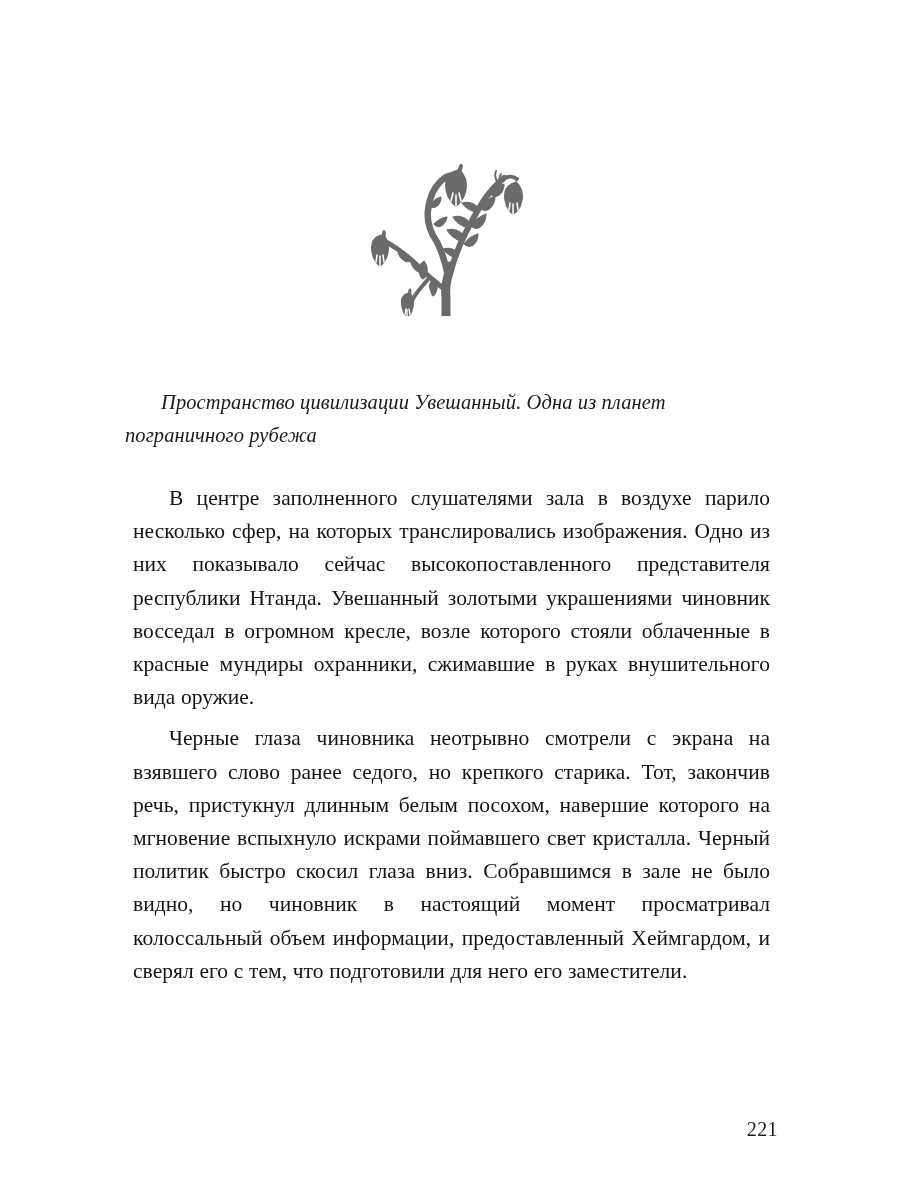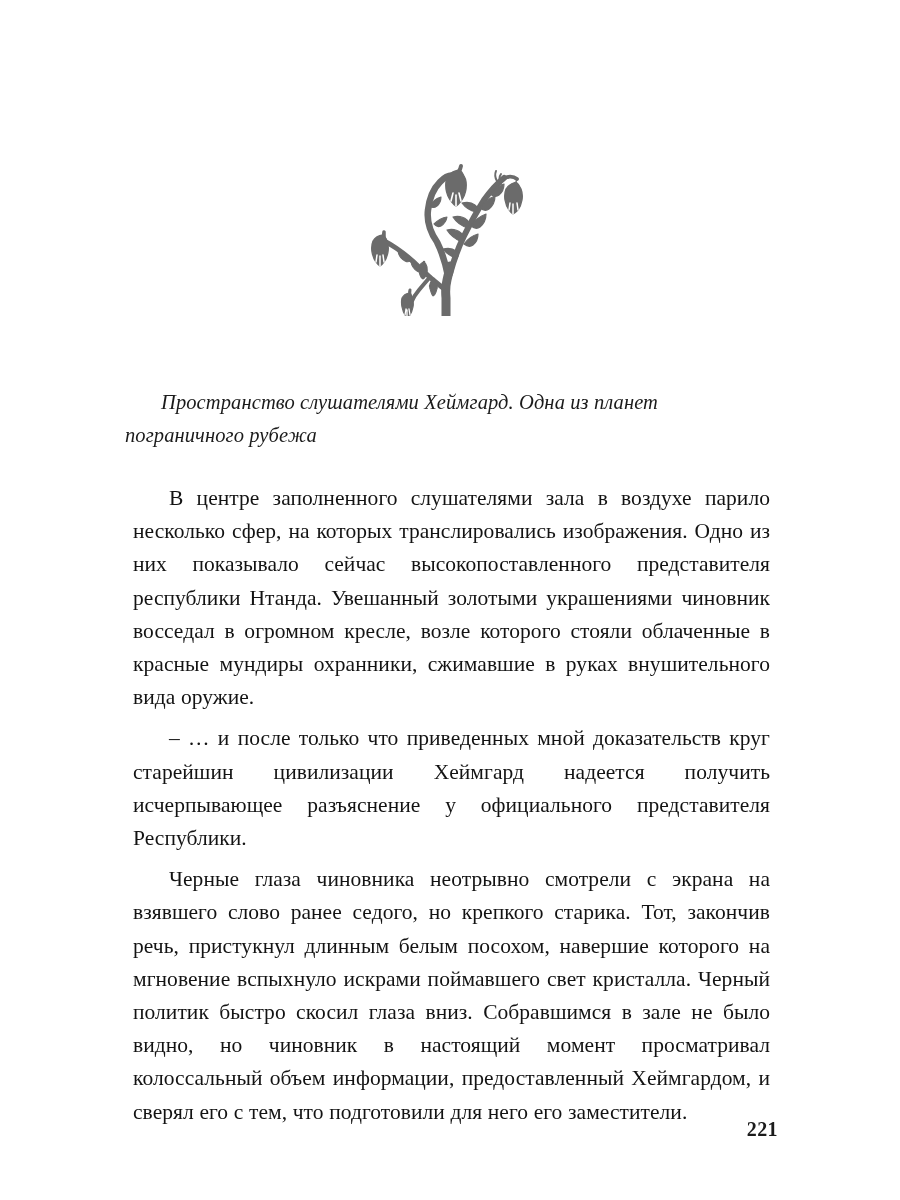--- a/index.html
+++ b/index.html
@@ -68,21 +68,21 @@
     letter-spacing: 0.05px;
     word-spacing: 0.2px;
   }
 
   
   .folio {
     position: absolute;
     right: 122px;
     top: 1118px;
     font-size: 20px;
-    font-weight: bold;
+    font-weight: normal;
     color: #1b1b1b;
     letter-spacing: 0.4px;
   }
 </style>
 </head>
 <body>
 
 <div class="page">
 
   <div class="ornament-wrap">
@@ -155,25 +155,24 @@
         <path d="M47 112 Q42 105 34 103 Q35 110 41 113 Q45 115 47 112 Z" stroke-width="1.05"></path>
         <path d="M58 122 Q54 116 47 114 Q48 120 53 123 Q56 125 58 122 Z" stroke-width="1.05"></path>
 
         <path d="M133 33 Q130 28 132 23 M137 36 Q134 30 137 26" stroke-width="2" fill="none"></path>
       </g>
     </svg>
   </div>
 
   <div class="text-column">
 
-    <p class="scene-heading">Пространство слушателями Хеймгард. Одна из планет пограничного рубежа</p>
+    <p class="scene-heading">Пространство цивилизации Увешанный. Одна из планет пограничного рубежа</p>
 
     <p class="body-par">В центре заполненного слушателями зала в воздухе парило несколько сфер, на которых транслировались изображения. Одно из них показывало сейчас высокопоставленного представителя республики Нтанда. Увешанный золотыми украшениями чиновник восседал в огромном кресле, возле которого стояли облаченные в красные мундиры охранники, сжимавшие в руках внушительного вида оружие.</p>
 
-    <p class="body-par">– … и после только что приведенных мной доказательств круг старейшин цивилизации Хеймгард надеется получить исчерпывающее разъяснение у официального представителя Республики.</p>
 
     <p class="body-par">Черные глаза чиновника неотрывно смотрели с экрана на взявшего слово ранее седого, но крепкого старика. Тот, закончив речь, пристукнул длинным белым посохом, навершие которого на мгновение вспыхнуло искрами поймавшего свет кристалла. Черный политик быстро скосил глаза вниз. Собравшимся в зале не было видно, но чиновник в настоящий момент просматривал колоссальный объем информации, предоставленный Хеймгардом, и сверял его с тем, что подготовили для него его заместители.</p>
 
   </div>
 
   <div class="folio">221</div>
 
 </div>
 
 </body></html>

